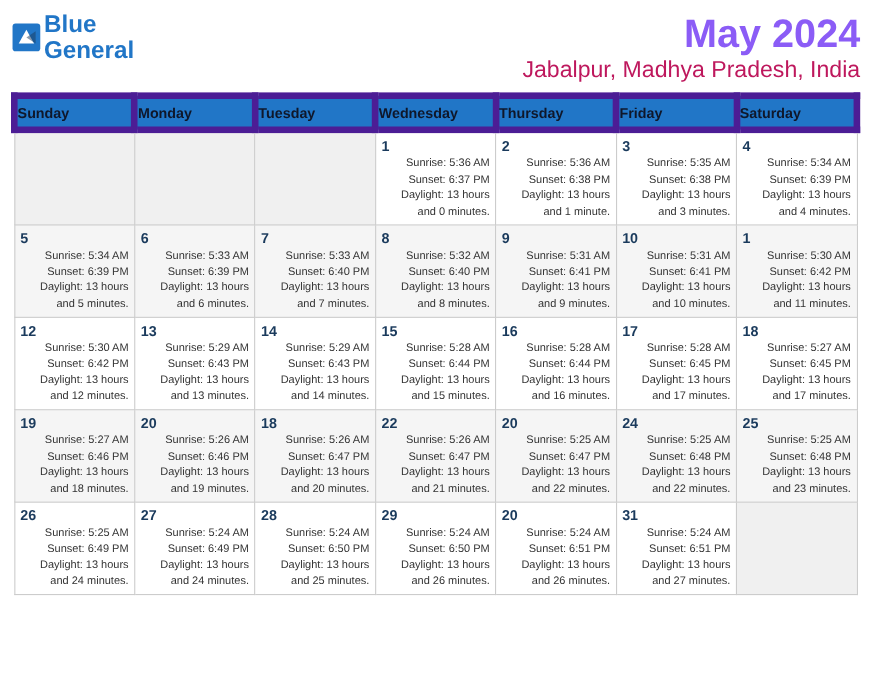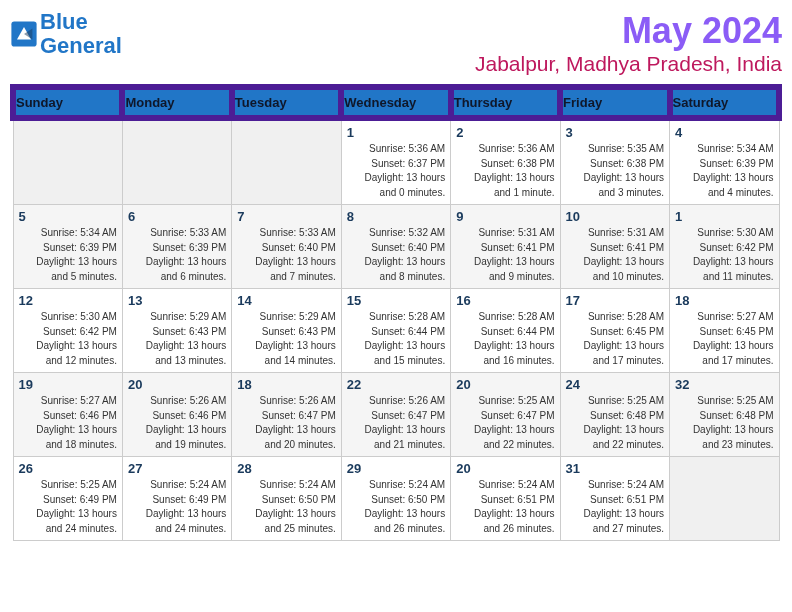--- a/index.html
+++ b/index.html
@@ -295,21 +295,21 @@
 and 22 minutes.</div>
         </td>
         <td>
           <span class="day-number">24</span>
           <div class="day-info" style="white-space: pre-line;">Sunrise: 5:25 AM
 Sunset: 6:48 PM
 Daylight: 13 hours
 and 22 minutes.</div>
         </td>
         <td>
-          <span class="day-number">32</span>
+          <span class="day-number">25</span>
           <div class="day-info" style="white-space: pre-line;">Sunrise: 5:25 AM
 Sunset: 6:48 PM
 Daylight: 13 hours
 and 23 minutes.</div>
         </td>
       </tr>
       <tr>
         <td>
           <span class="day-number">26</span>
           <div class="day-info" style="white-space: pre-line;">Sunrise: 5:25 AM

